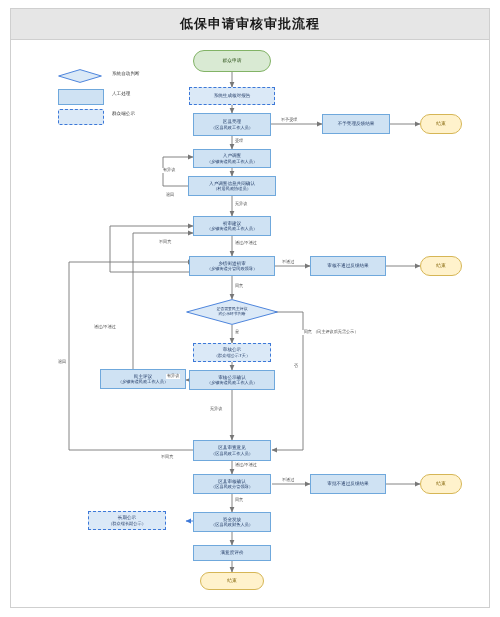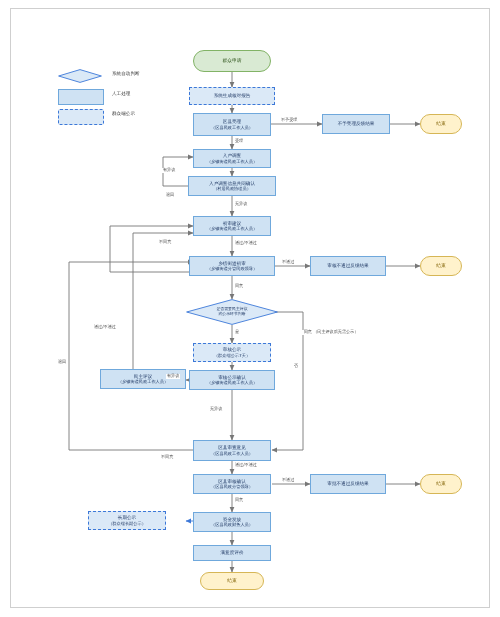--- a/index.html
+++ b/index.html
@@ -37,20 +37,23 @@
   .lg-proc{background:#cfe2f3;border:1px solid #6fa8dc;}
   .lg-pub{background:#dbe9f7;border:1px dashed #3c78d8;border-radius:2px;}
 </style>
 </head>
 <body>
 
 <div id="page">
 
   <div id="frame"></div>
 
+  <div id="titlebar">
+    <div class="t">低保申请审核审批流程</div>
+  </div>
 
   <svg class="svgroot" viewBox="0 0 500 617">
     <defs>
       <marker id="ah" markerWidth="6" markerHeight="6" refX="5" refY="3" orient="auto" markerUnits="userSpaceOnUse">
         <path d="M0,0.6 L5.4,3 L0,5.4 z" fill="#777777"></path>
       </marker>
       <marker id="ahd" markerWidth="6" markerHeight="6" refX="5" refY="3" orient="auto" markerUnits="userSpaceOnUse">
         <path d="M0,0.6 L5.4,3 L0,5.4 z" fill="#3c78d8"></path>
       </marker>
     </defs>

